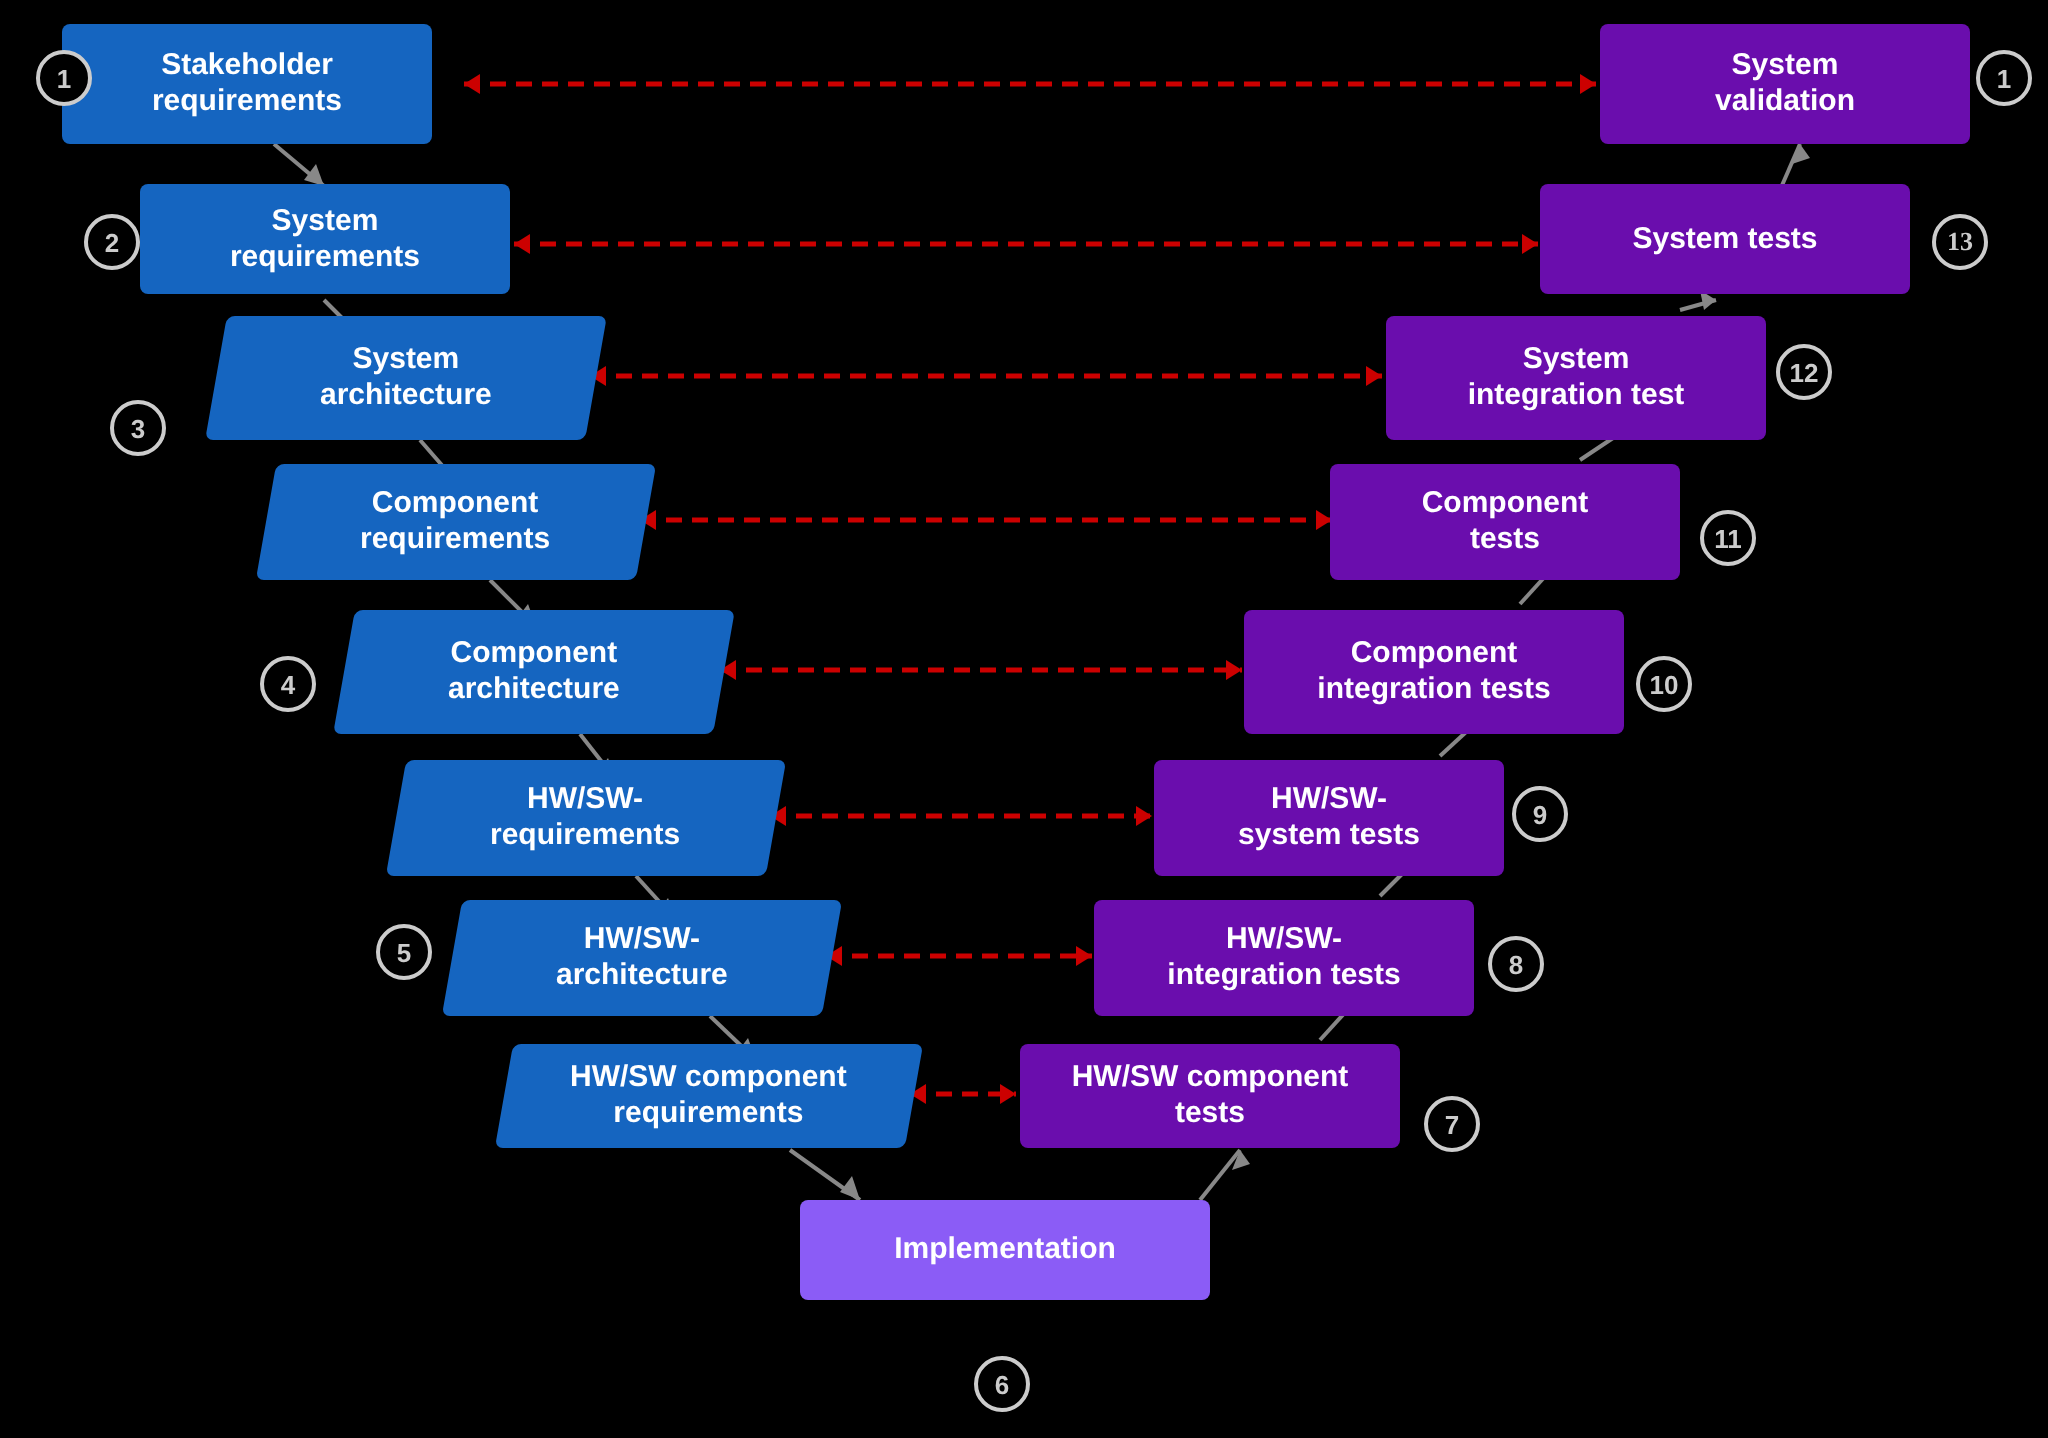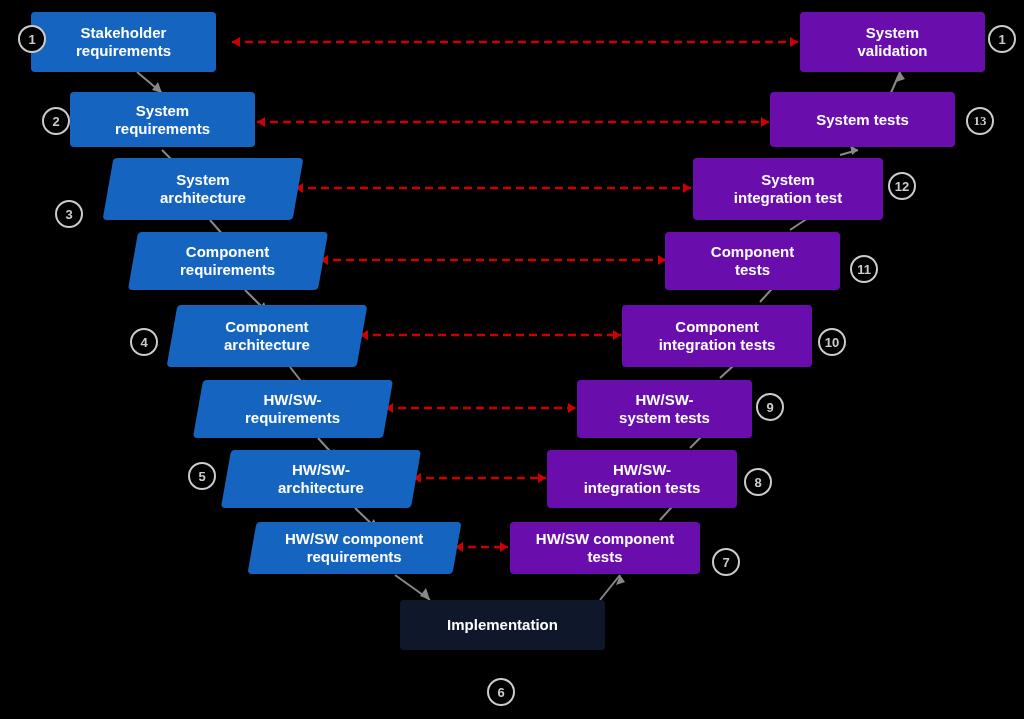--- a/index.html
+++ b/index.html
@@ -24,21 +24,21 @@
       text-align: center;
       font-weight: bold;
       font-size: 15px;
       color: white;
       border-radius: 4px;
       padding: 6px 8px;
       line-height: 1.2;
     }
     .blue { background: #1565C0; }
     .purple { background: #6A0DAD; }
-    .green { background: #0f172a; }
+    .green { background: #8b5cf6; }
     .parallelogram {
       transform: skewX(-10deg);
     }
     .parallelogram span {
       transform: skewX(10deg);
       display: block;
     }
     .circle-label {
       position: absolute;
       width: 28px;

